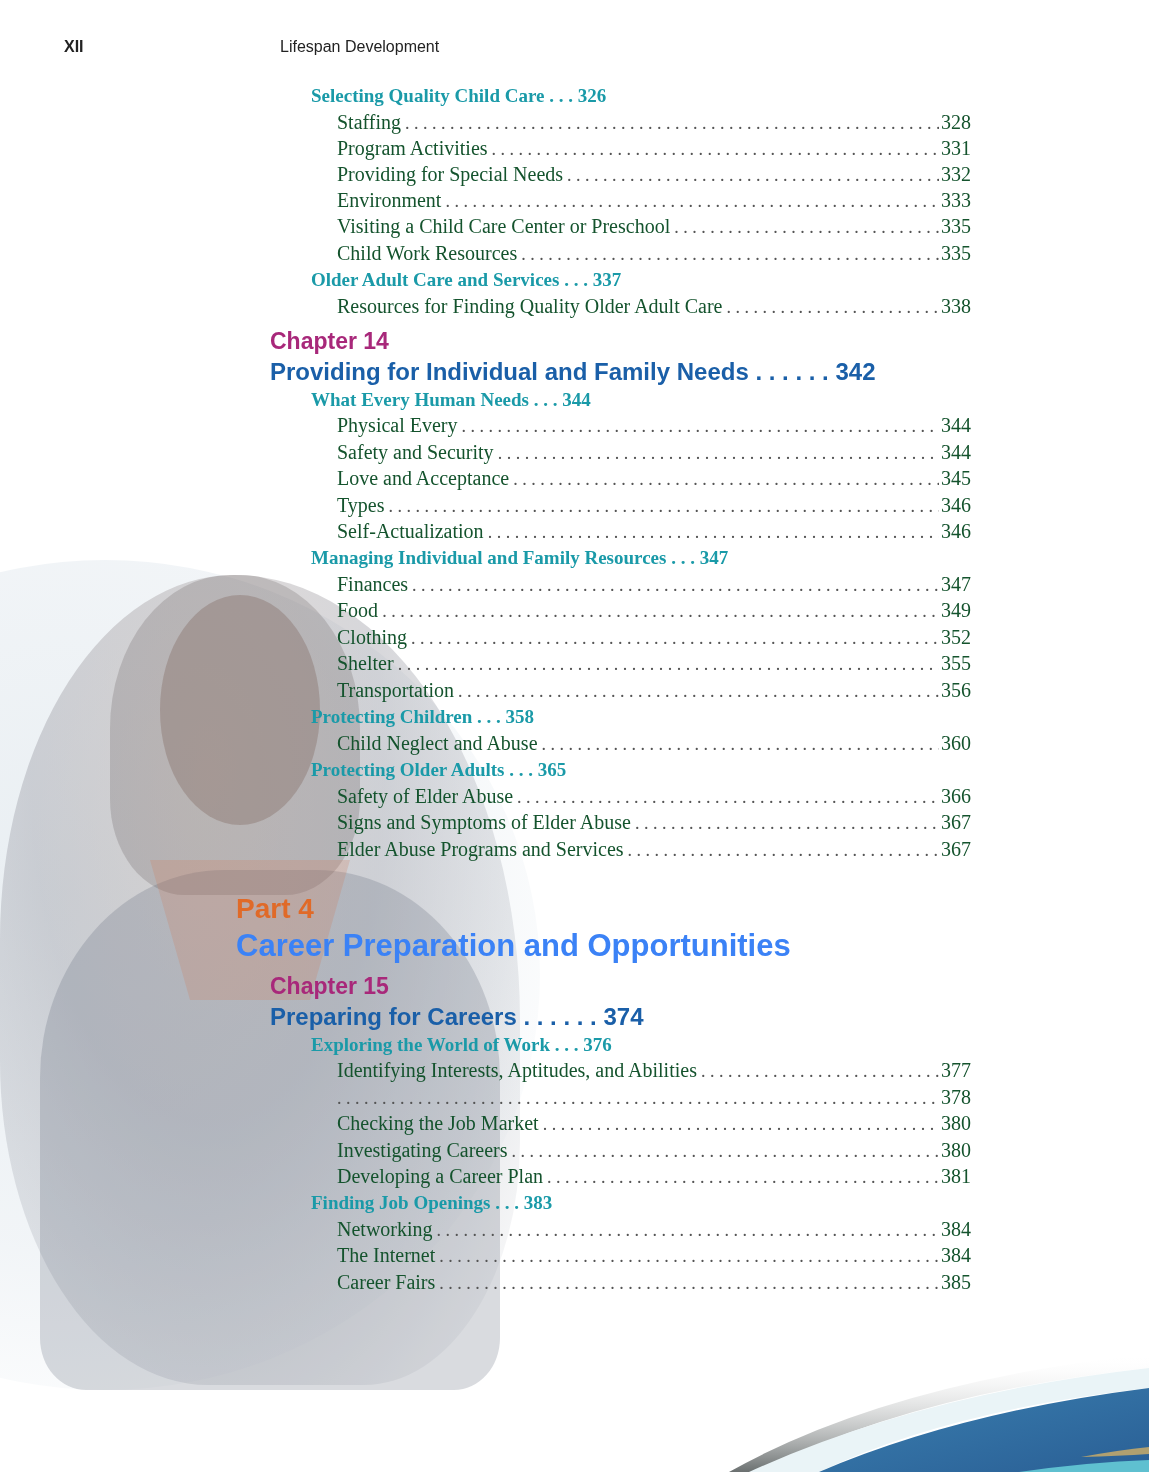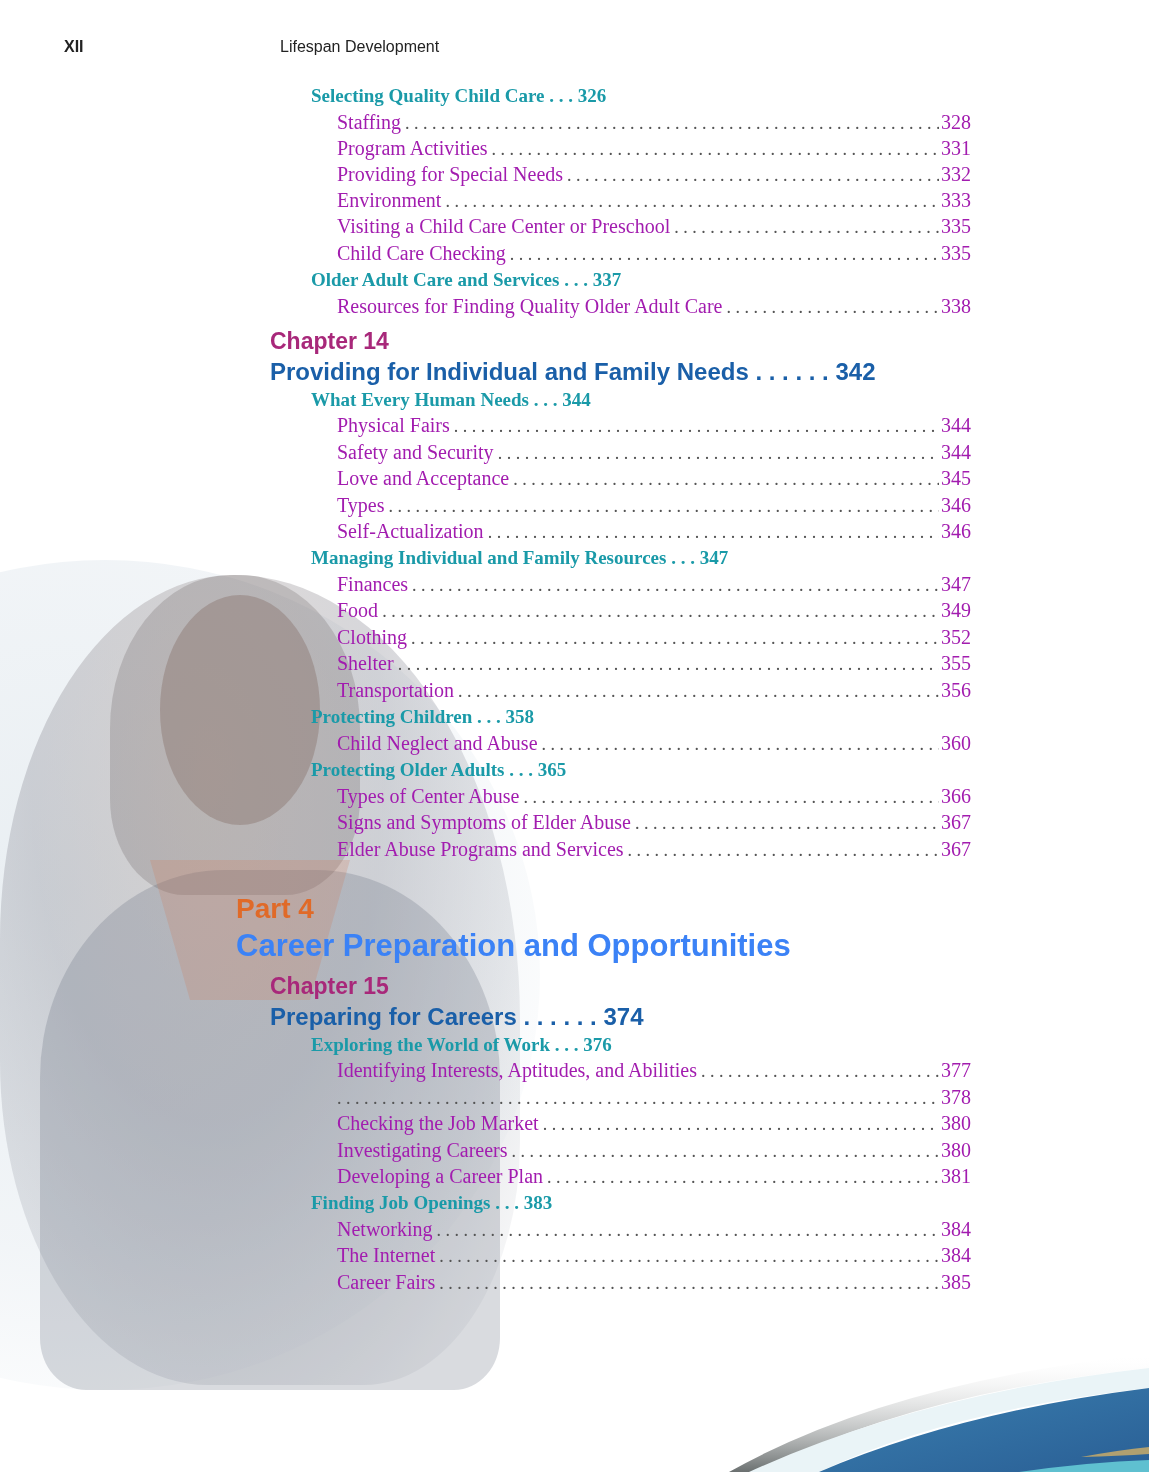--- a/index.html
+++ b/index.html
@@ -12,21 +12,21 @@
   .bg-face{position:absolute;left:160px;top:595px;width:160px;height:230px;border-radius:50%;background:rgba(110,80,70,0.28);}
   .bg-hair{position:absolute;left:110px;top:575px;width:250px;height:320px;border-radius:48% 48% 30% 30%;background:rgba(60,50,50,0.18);}
   .bg-jacket{position:absolute;left:40px;top:870px;width:460px;height:520px;border-radius:40% 40% 10% 10%;background:rgba(80,90,110,0.22);}
   .bg-collar{position:absolute;left:150px;top:860px;width:200px;height:140px;background:rgba(210,120,80,0.22);clip-path:polygon(0 0,100% 0,80% 100%,20% 100%);}
   .swoosh{position:absolute;right:0;bottom:0;width:460px;height:140px;}
   .header{position:absolute;top:38px;left:64px;font-family:"Liberation Sans",sans-serif;font-size:16px;color:#222;}
   .header .pnum{font-weight:bold;margin-top:24px;}
   .header .ptitle{position:absolute;left:168px;white-space:nowrap;margin-left:48px;}
   .toc{position:absolute;left:0;top:0;width:1149px;}
   .row{position:absolute;display:flex;align-items:baseline;white-space:nowrap;}
-  .entry{left:337px;width:634px;font-size:20px;color:#a21caf;}
+  .entry{left:337px;width:634px;font-size:20px;color:#14532d;}
   .entry .lbl{flex:0 0 auto;padding-right:4px;}
   .entry .dots{flex:1 1 auto;overflow:hidden;color:#555;letter-spacing:2.2px;font-size:18px;}
   .entry .dots::before{content:". . . . . . . . . . . . . . . . . . . . . . . . . . . . . . . . . . . . . . . . . . . . . . . . . . . . . . . . . . . . . . . . . . . . . . . . . . . . . . . . . . . . . . . . . . . . . . . . . . . .";letter-spacing:0;}
   .entry .pg{flex:0 0 auto;padding-left:2px;}
   .section{left:303px;font-size:19px;font-weight:bold;color:#1a9aa8;margin-left:8px;}
   .chapnum{left:270px;font-family:"Liberation Sans",sans-serif;font-weight:bold;font-size:23px;color:#a8287a;}
   .chaptitle{left:270px;font-family:"Liberation Sans",sans-serif;font-weight:bold;font-size:24px;color:#1a5fa8;}
   .partnum{left:236px;font-family:"Liberation Sans",sans-serif;font-weight:bold;font-size:28px;color:#e06a28;}
   .parttitle{left:236px;font-family:"Liberation Sans",sans-serif;font-weight:bold;font-size:31px;color:#3b82f6;}
 </style>
@@ -85,36 +85,36 @@
       <span class="lbl">Environment</span>
       <span class="dots"></span>
       <span class="pg">333</span>
     </div>
   <div class="row entry" style="top:215px">
       <span class="lbl">Visiting a Child Care Center or Preschool</span>
       <span class="dots"></span>
       <span class="pg">335</span>
     </div>
   <div class="row entry" style="top:242px">
-      <span class="lbl">Child Care Checking</span>
+      <span class="lbl">Child Work Resources</span>
       <span class="dots"></span>
       <span class="pg">335</span>
     </div>
   <div class="row section" style="top:269px">Older Adult Care and Services . . . 337</div>
   <div class="row entry" style="top:295px">
       <span class="lbl">Resources for Finding Quality Older Adult Care</span>
       <span class="dots"></span>
       <span class="pg">338</span>
     </div>
 
   <div class="row chapnum" style="top:328px">Chapter 14</div>
   <div class="row chaptitle" style="top:358px">Providing for Individual and Family Needs . . . . . . 342</div>
   <div class="row section" style="top:389px">What Every Human Needs . . . 344</div>
   <div class="row entry" style="top:414px">
-      <span class="lbl">Physical Fairs</span>
+      <span class="lbl">Physical Every</span>
       <span class="dots"></span>
       <span class="pg">344</span>
     </div>
   <div class="row entry" style="top:441px">
       <span class="lbl">Safety and Security</span>
       <span class="dots"></span>
       <span class="pg">344</span>
     </div>
   <div class="row entry" style="top:467px">
       <span class="lbl">Love and Acceptance</span>
@@ -158,21 +158,21 @@
       <span class="pg">356</span>
     </div>
   <div class="row section" style="top:706px">Protecting Children . . . 358</div>
   <div class="row entry" style="top:732px">
       <span class="lbl">Child Neglect and Abuse</span>
       <span class="dots"></span>
       <span class="pg">360</span>
     </div>
   <div class="row section" style="top:759px">Protecting Older Adults . . . 365</div>
   <div class="row entry" style="top:785px">
-      <span class="lbl">Types of Center Abuse</span>
+      <span class="lbl">Safety of Elder Abuse</span>
       <span class="dots"></span>
       <span class="pg">366</span>
     </div>
   <div class="row entry" style="top:811px">
       <span class="lbl">Signs and Symptoms of Elder Abuse</span>
       <span class="dots"></span>
       <span class="pg">367</span>
     </div>
   <div class="row entry" style="top:838px">
       <span class="lbl">Elder Abuse Programs and Services</span>

